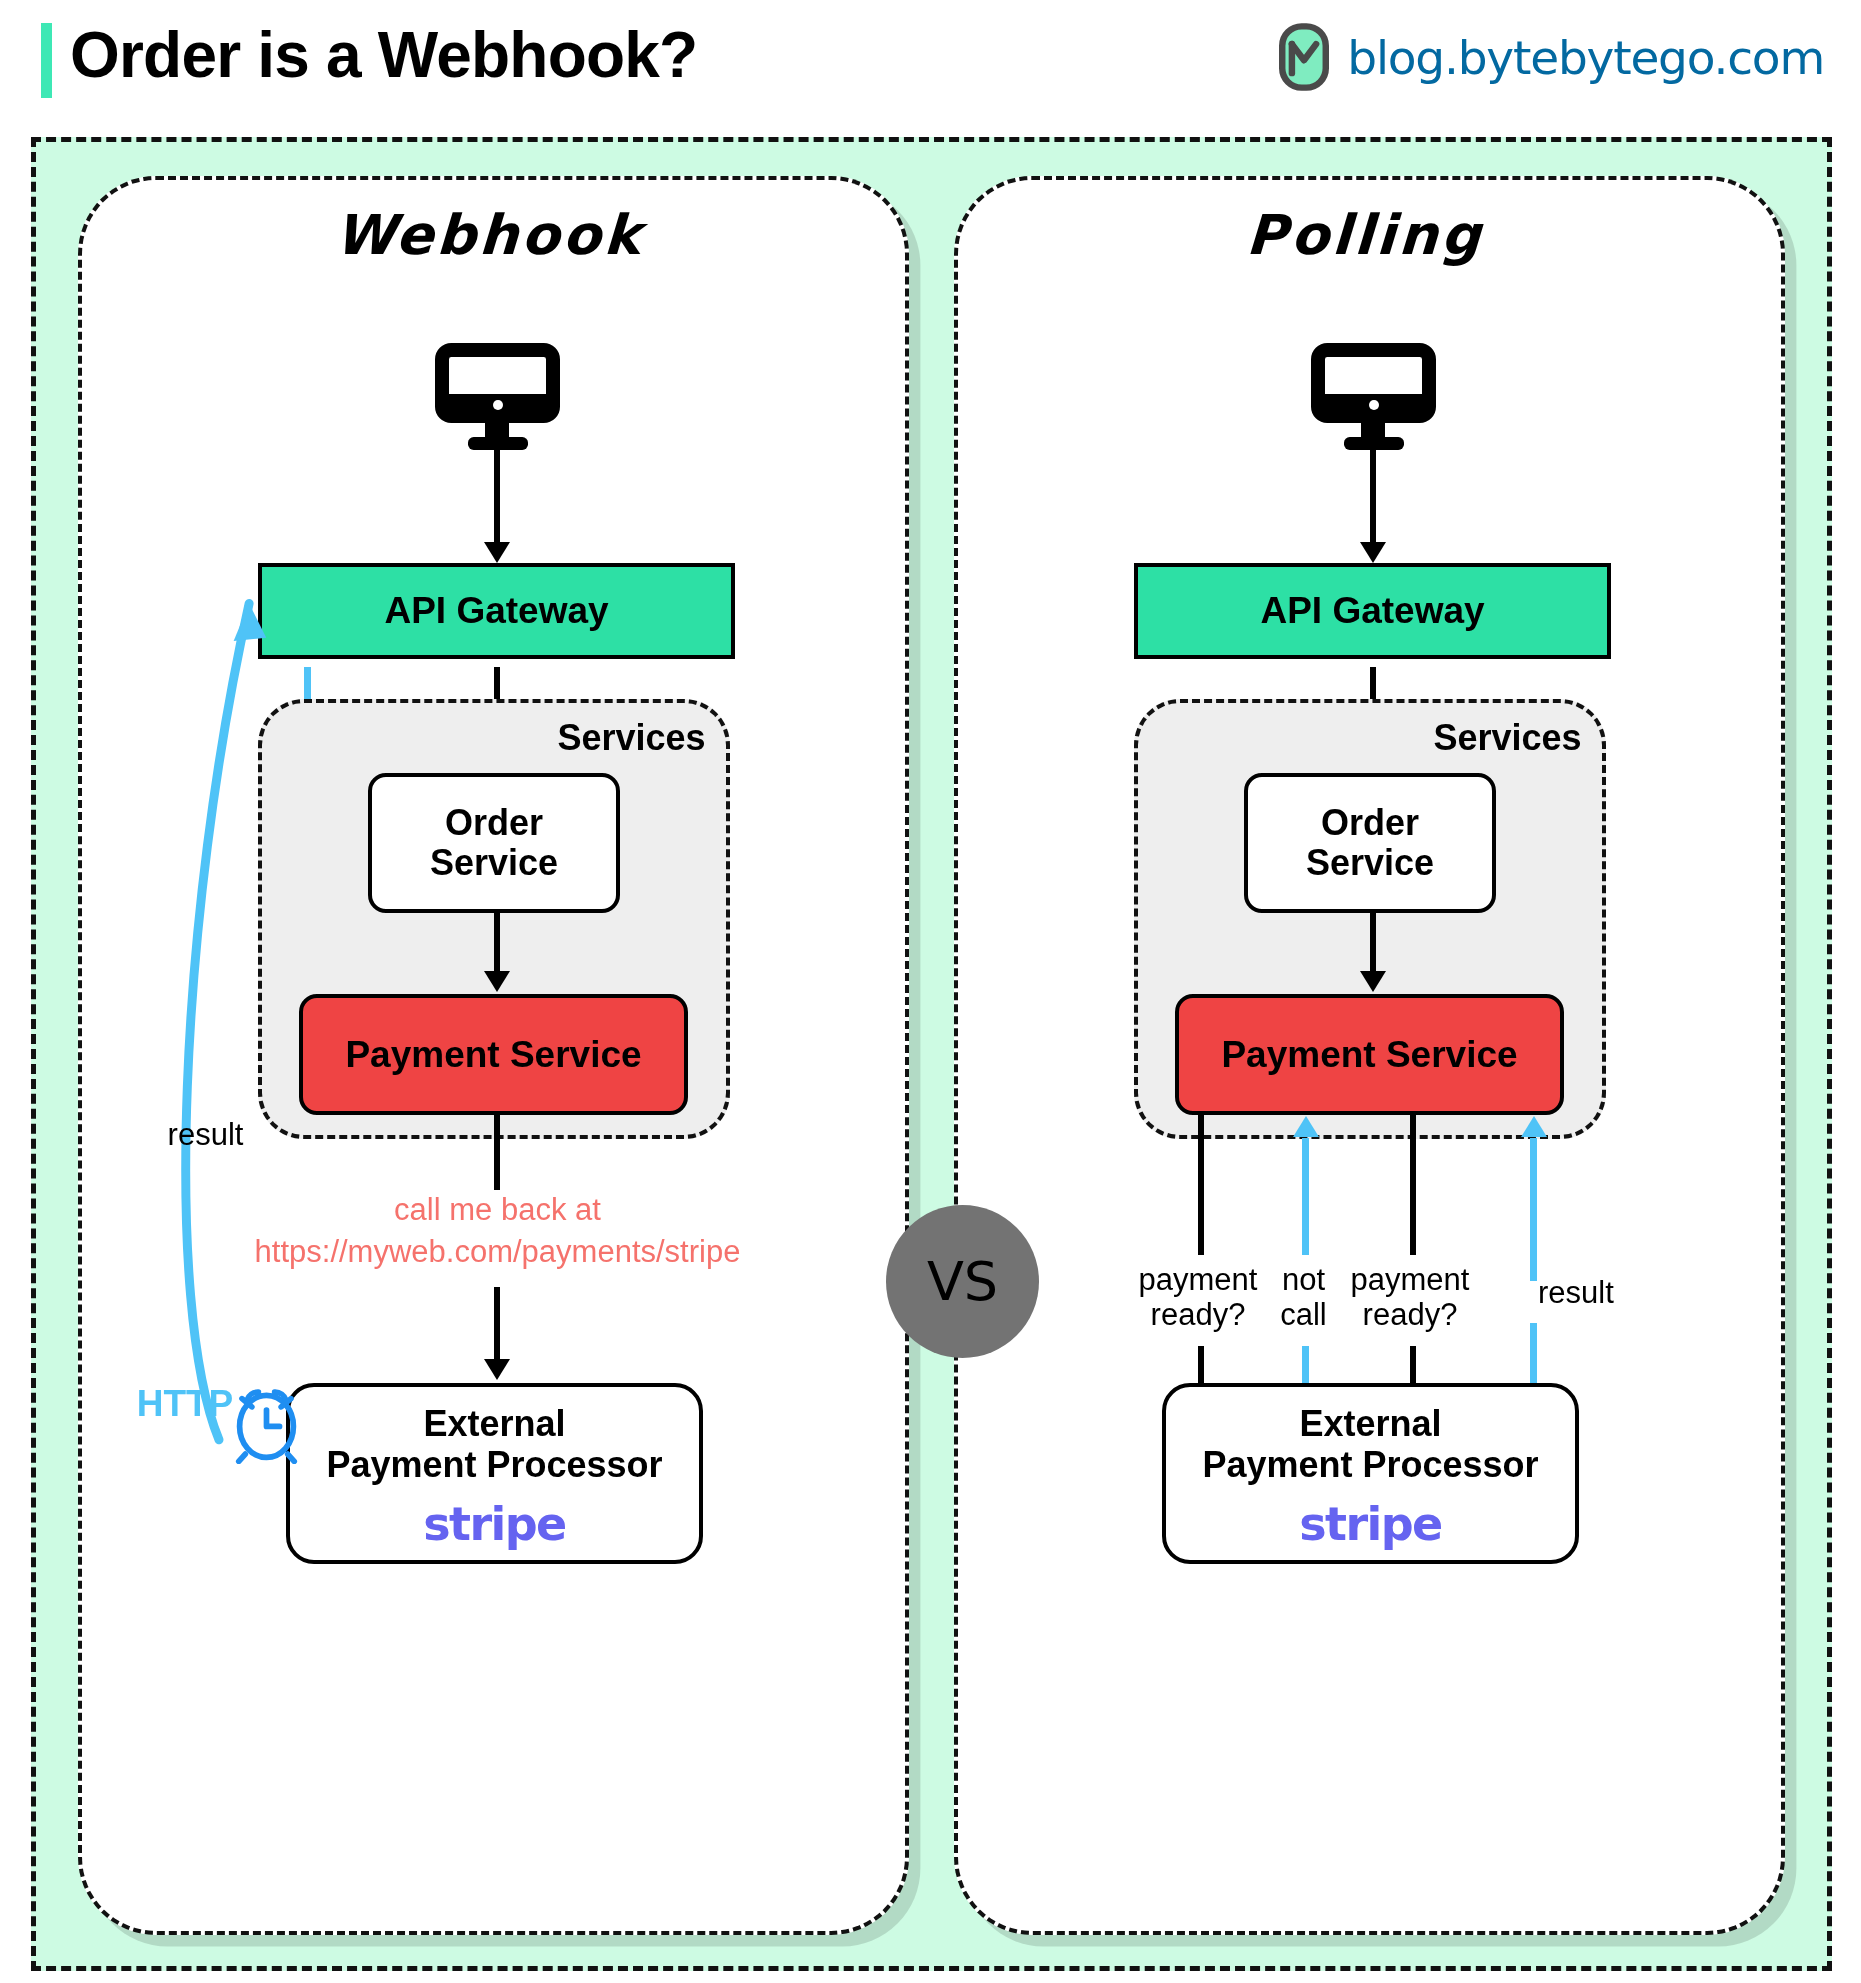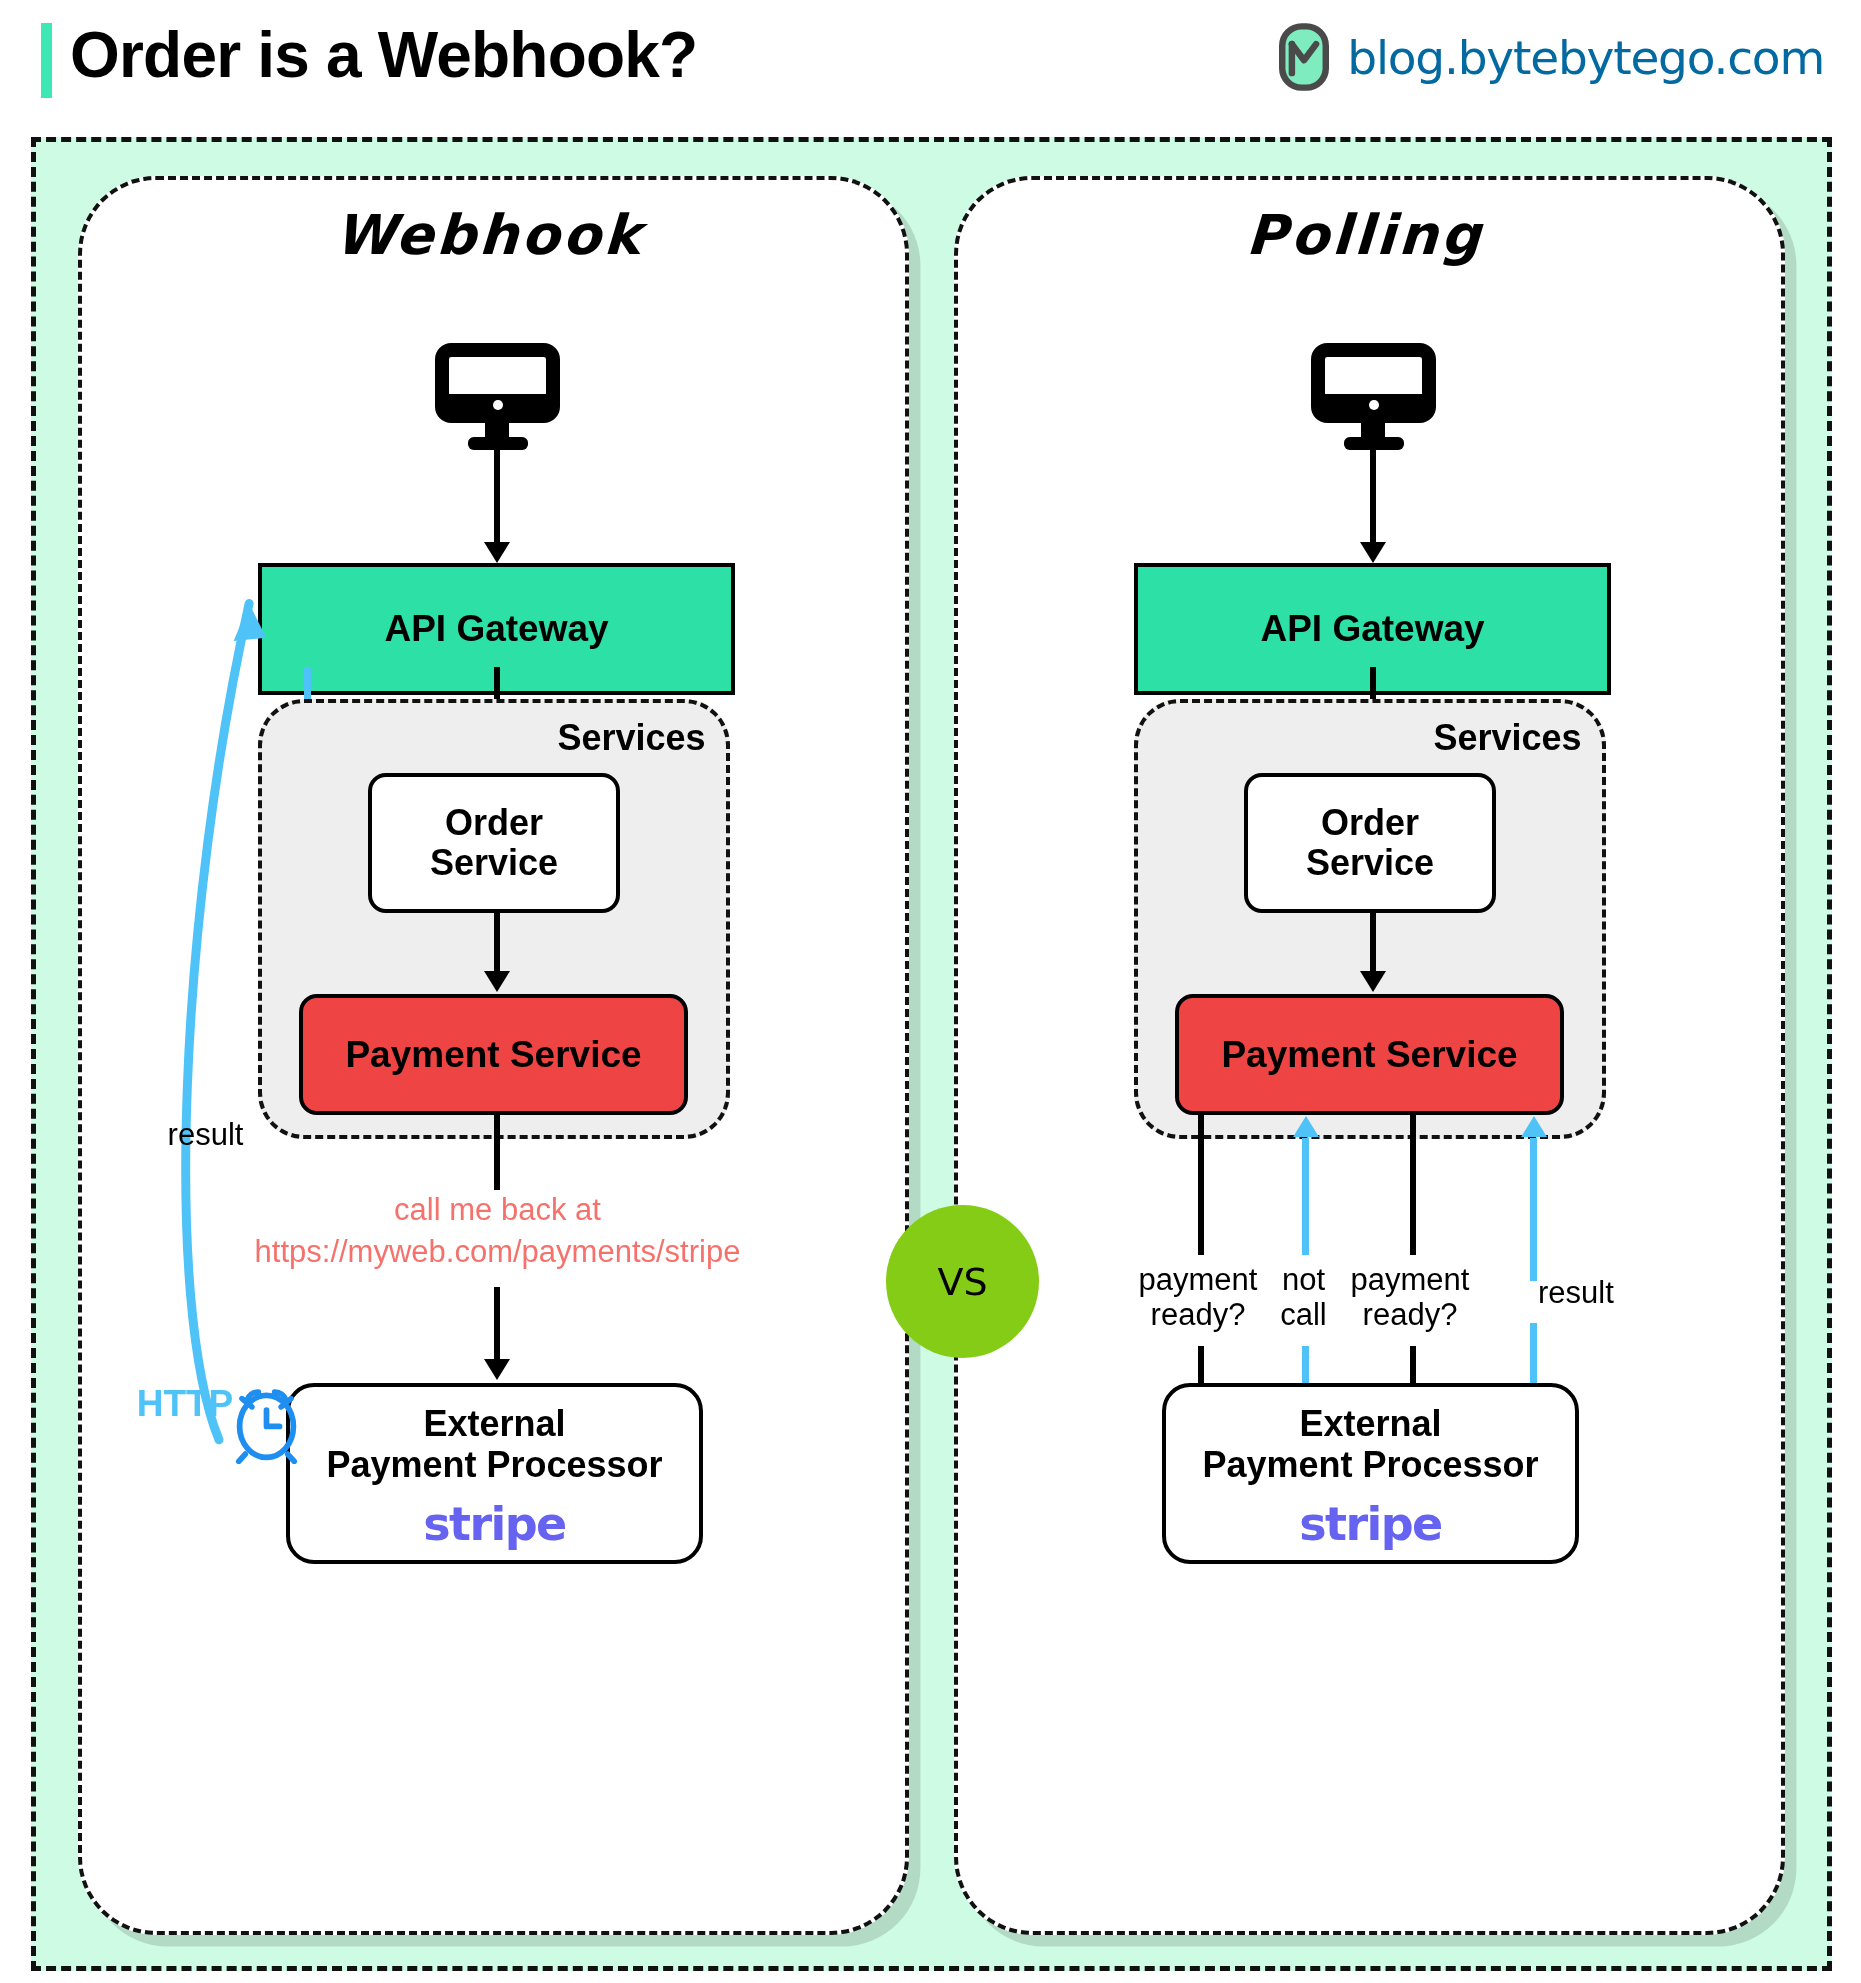--- a/index.html
+++ b/index.html
@@ -77,21 +77,21 @@
   }
   .monitor .base {
     position:absolute; left:33px; top:94px; width:60px; height:13px;
     background:#000; border-radius:5.7px;
   }
 
   
   .box { position:absolute; display:flex; align-items:center; justify-content:center;
          text-align:center; color:#000; font-weight:bold; }
   .gw {
-    width:477px; height:132px; background:#2de0a5; border:4.9px solid #000;
+    width:477px; height:96px; background:#2de0a5; border:4.9px solid #000;
     font-size:37px;
     text-align:center;
   }
   .services {
     width:472px; height:440px; background:#eeeeee;
     border:4.9px dashed #111; border-radius:46px;
   }
   .services-label {
     position:absolute; right:24.4px; top:18px; font-size:36px; font-weight:bold; color:#000;
   }
@@ -126,23 +126,23 @@
   .arrowhead.up.blue   { border-bottom-color:#4fc3f7; }
 
   
   .lbl { position:absolute; font-size:31px; color:#000; text-align:center; line-height:1.12; white-space:nowrap; }
   .lbl-red { color:#f5726c; font-size:31px; }
   .lbl-http { color:#4fc3f7; font-size:37px; font-weight:bold; }
 
   
   .vs {
     position:absolute; left:850px; top:1063px; width:153px; height:153px;
-    border-radius:50%; background:#84cc16;
+    border-radius:50%; background:#737373;
     display:flex; align-items:center; justify-content:center;
-    font-size:38px; color:#000; z-index:20;
+    font-size:54px; color:#000; z-index:20;
     font-family:"DejaVu Sans", sans-serif;
   }
 
   
   .clock { position:absolute; width:75px; height:85px; }
 </style>
 </head>
 <body>
 
 <div id="page">

